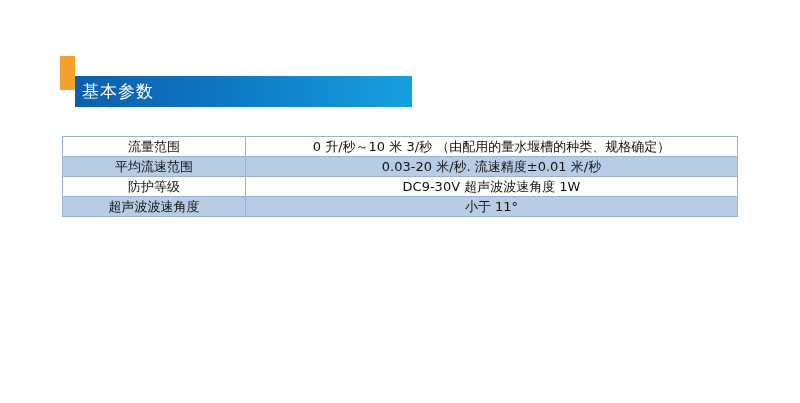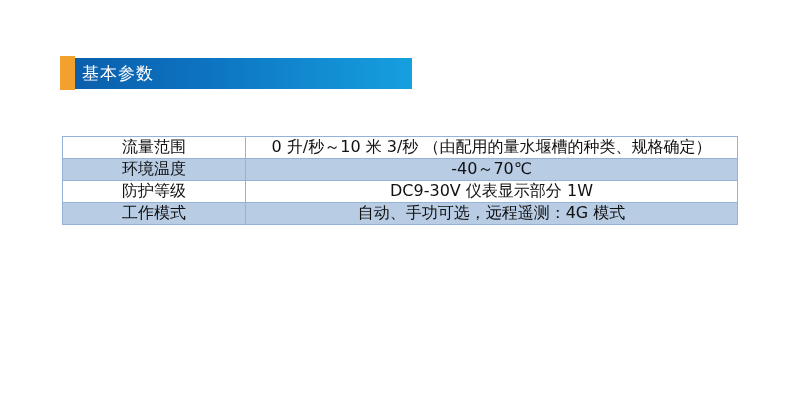--- a/index.html
+++ b/index.html
@@ -19,21 +19,21 @@
     position: absolute;
     left: 60px;
     top: 56px;
     width: 15px;
     height: 34px;
     background: #F2A12E;
   }
   .header-bar {
     position: absolute;
     left: 75px;
-    top: 58px;
+    top: 76px;
     width: 337px;
     height: 31px;
     background: linear-gradient(to right, #0B5FAC 0%, #0D74C2 40%, #16A0DF 100%);
     display: flex;
     align-items: center;
   }
   .header-title {
     color: #ffffff;
     font-size: 17px;
     letter-spacing: 1px;
@@ -42,21 +42,21 @@
   }
 
   
   .spec-table {
     position: absolute;
     left: 62px;
     top: 136px;
     width: 675px;
     border-collapse: collapse;
     table-layout: fixed;
-    font-size: 16px;
+    font-size: 13px;
     color: #111111;
   }
   .spec-table td {
     border: 1px solid #95B3D7;
     height: 20px;
     text-align: center;
     vertical-align: middle;
     padding: 0 4px;
     white-space: nowrap;
     overflow: hidden;
@@ -81,27 +81,27 @@
     <colgroup>
       <col class="c-label">
       <col class="c-value">
     </colgroup>
     <tbody>
       <tr>
         <td>流量范围</td>
         <td>0 升/秒～10 米 3/秒 （由配用的量水堰槽的种类、规格确定）</td>
       </tr>
       <tr>
-        <td>环境温度</td>
-        <td>-40～70℃</td>
+        <td>平均流速范围</td>
+        <td>0.03-20 米/秒. 流速精度±0.01 米/秒</td>
       </tr>
       <tr>
         <td>防护等级</td>
-        <td>DC9-30V 仪表显示部分 1W</td>
+        <td>DC9-30V 超声波波速角度 1W</td>
       </tr>
       <tr>
-        <td>工作模式</td>
-        <td>自动、手功可选，远程遥测：4G 模式</td>
+        <td>超声波波速角度</td>
+        <td>小于 11°</td>
       </tr>
     </tbody>
   </table>
 
 </div>
 
 </body></html>

